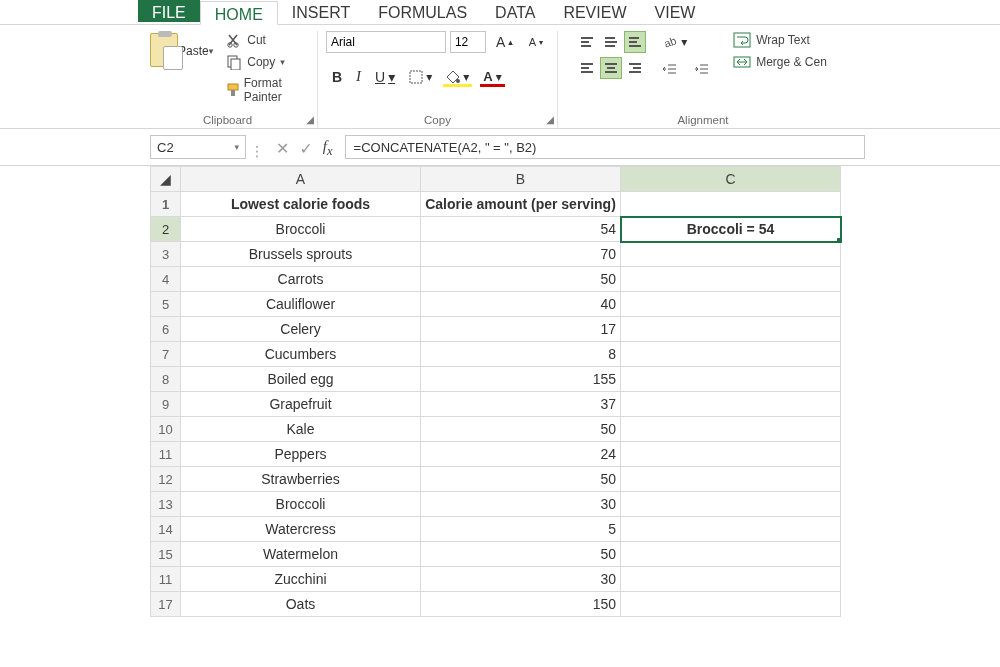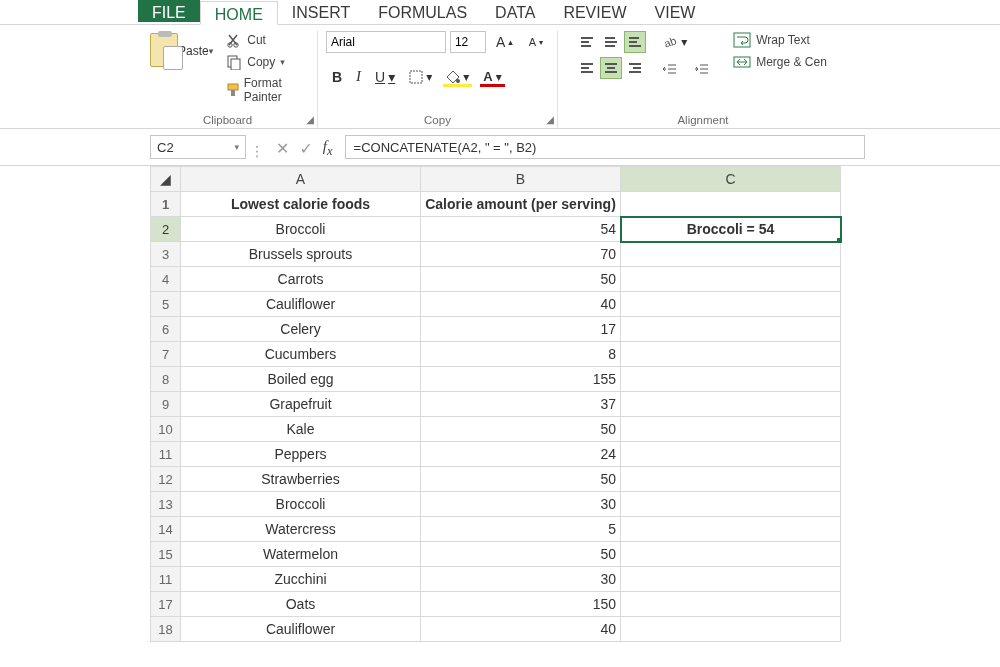--- a/index.html
+++ b/index.html
@@ -503,21 +503,15 @@
           <td class="a">Zucchini</td>
           <td class="b">30</td>
           <td class=""></td>
         </tr>
         <tr>
           <td class="rowhd">17</td>
           <td class="a">Oats</td>
           <td class="b">150</td>
           <td class=""></td>
         </tr>
-        <tr>
-          <td class="rowhd">18</td>
-          <td class="a">Cauliflower</td>
-          <td class="b">40</td>
-          <td class=""></td>
-        </tr>
       </tbody>
   </table>
 </div>
 
 </body></html>

